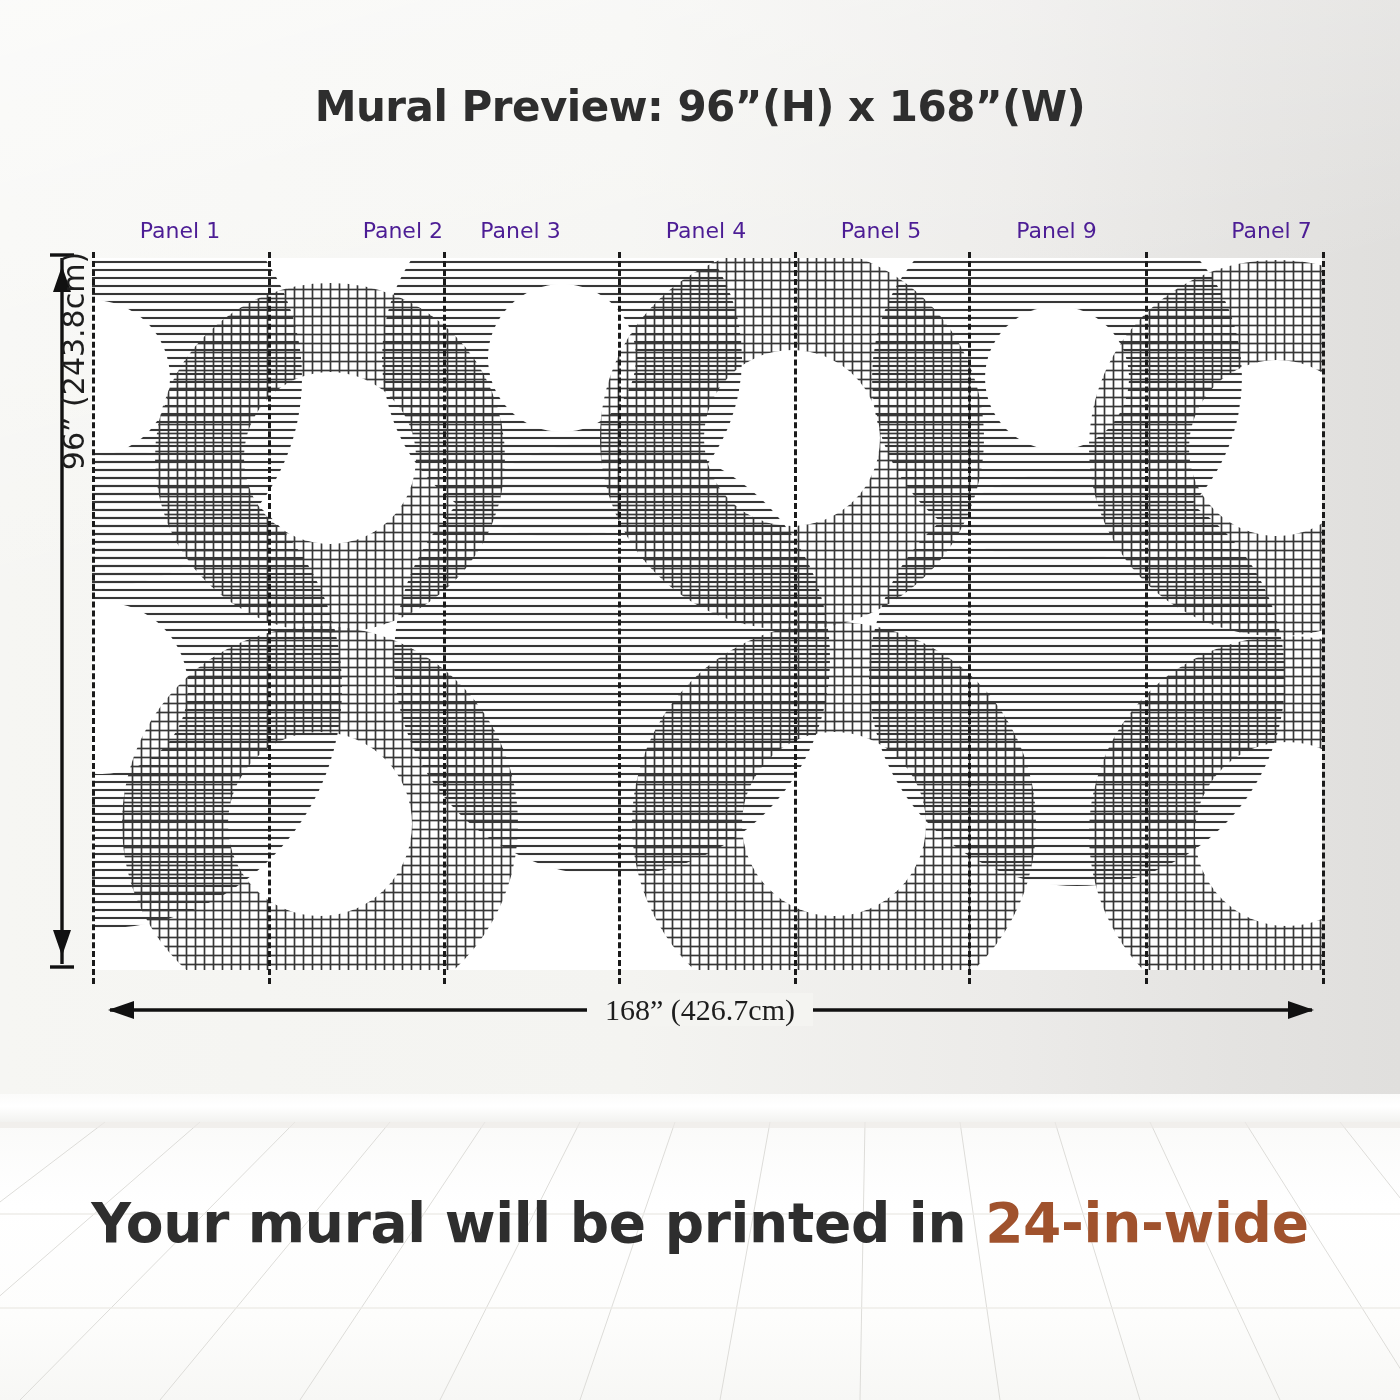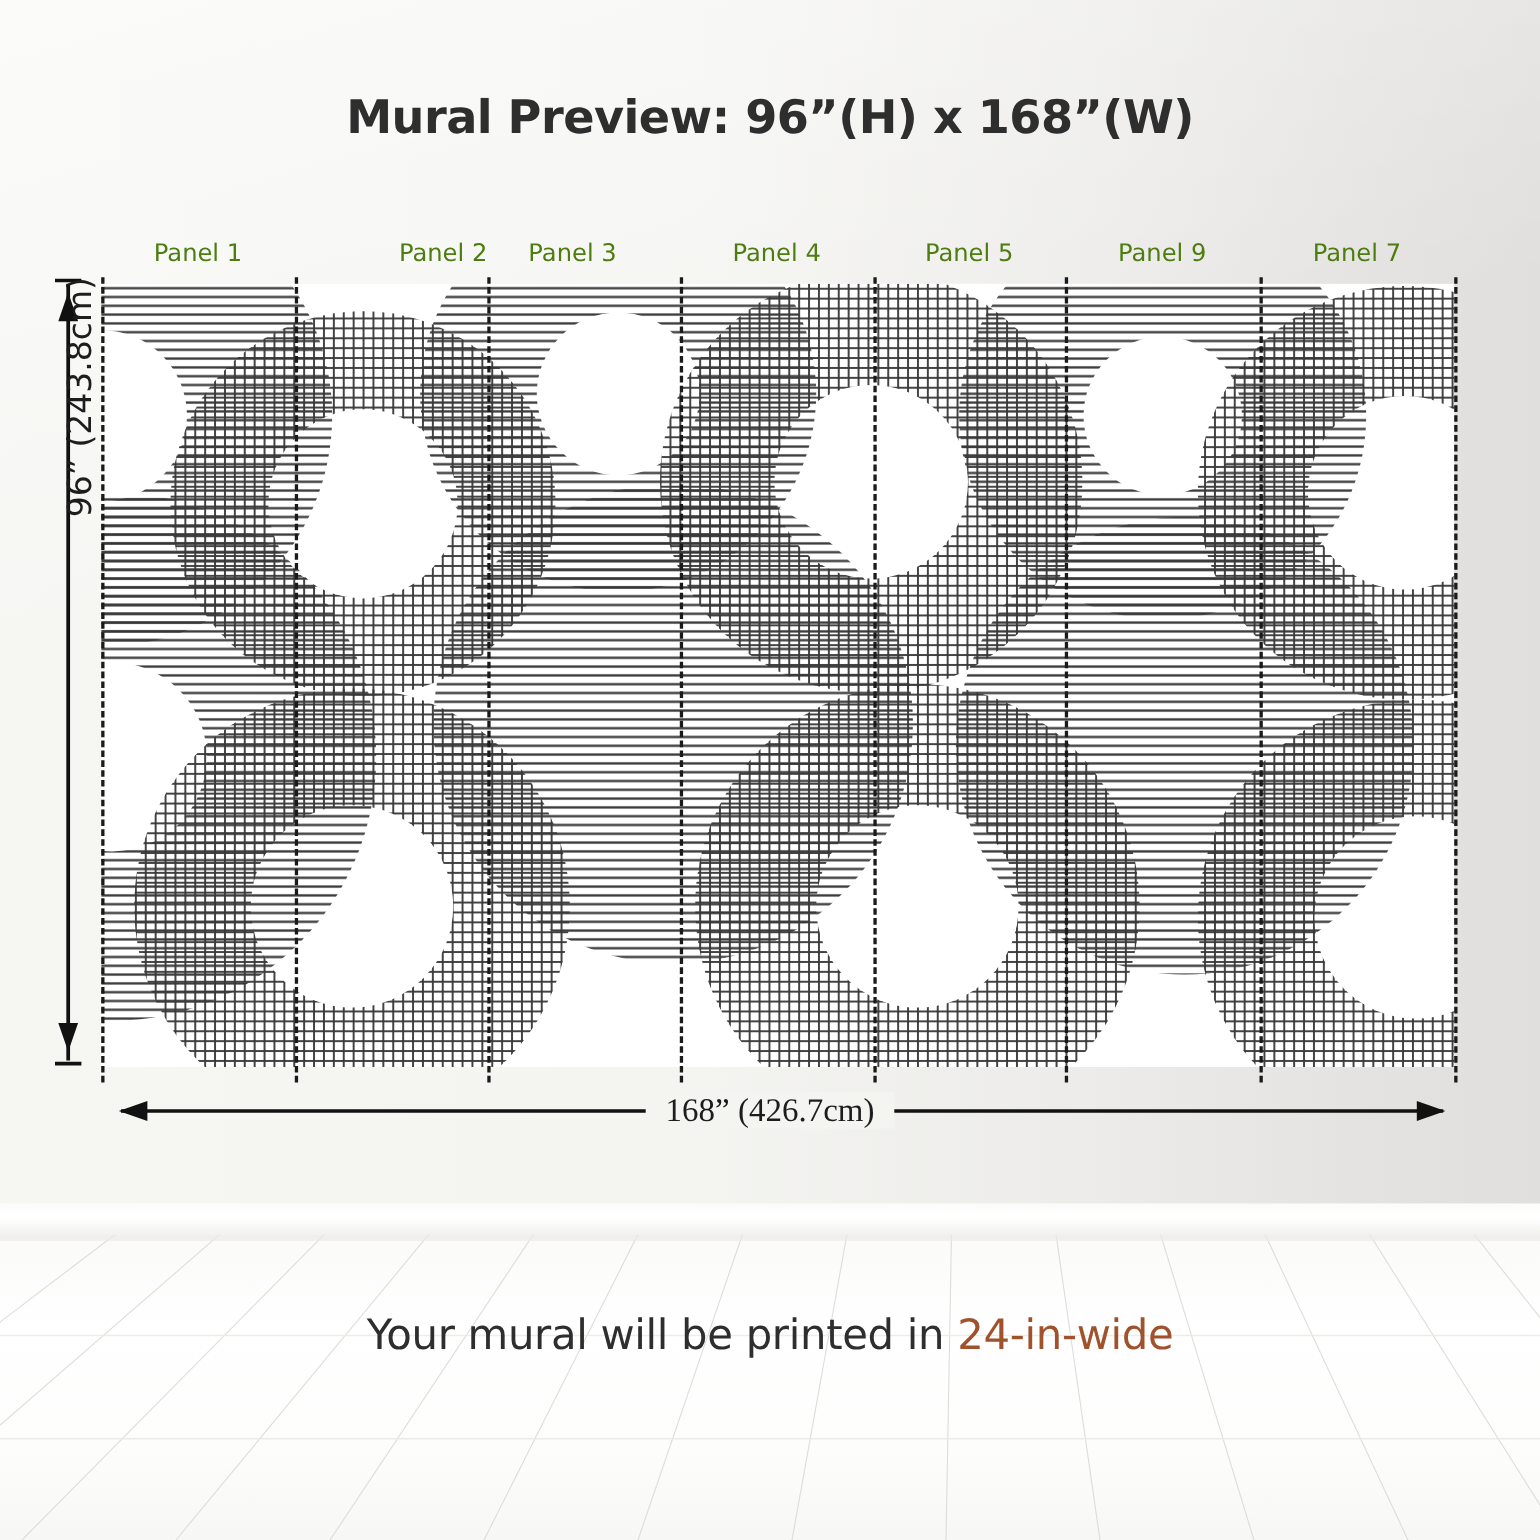--- a/index.html
+++ b/index.html
@@ -50,21 +50,21 @@
   #mural-stage{position:absolute;left:0;top:0;width:1400px;height:1122px;}
 
   #mural{
     position:absolute;left:92px;top:258px;width:1230px;height:712px;
     background:#ffffff;overflow:hidden;
   }
   #mural svg{display:block;}
 
   .panel-label{
     position:absolute;top:218px;
-    font-size:22px;color:#4d7c0f;text-align:center;
+    font-size:22px;color:#4c1d95;text-align:center;
     font-family:"DejaVu Sans", sans-serif;
     white-space:nowrap;
   }
 
   .divider{
     position:absolute;top:252px;width:0;height:732px;
     border-left:3px dashed #1a1a1a;
   }
 
   
@@ -85,21 +85,21 @@
     position:absolute;left:0;top:993px;width:1400px;text-align:center;
     font-size:30px;color:#1d1d1d;
     font-family:Liberation Serif, serif;
   }
   #h-label span{background:#f4f4f1;padding:0 18px;}
 
   
   #caption{
     position:absolute;left:0;top:1190px;width:1400px;
     text-align:center;line-height:1.22;
-    font-size:38px;font-weight:normal;color:#2e2e2e;
+    font-size:55px;font-weight:bold;color:#2e2e2e;
     font-family:"DejaVu Sans", sans-serif;
     letter-spacing:-0.3px;
   }
   #caption .accent{color:#a0522d;}
 </style>
 </head>
 <body>
 
 <div id="wall">
   <div class="wall-sheen"></div>
@@ -135,21 +135,21 @@
 <div id="title">Mural Preview: 96”(H) x 168”(W)</div>
 
 <div id="mural-stage">
 
   <div class="panel-label" style="left:92px;width:176px;"><span>Panel 1</span></div>
   <div class="panel-label" style="left:268px;width:175px;text-align:right;"><span>Panel 2</span></div>
   <div class="panel-label" style="left:433px;width:175px;"><span>Panel 3</span></div>
   <div class="panel-label" style="left:618px;width:176px;"><span>Panel 4</span></div>
   <div class="panel-label" style="left:794px;width:174px;"><span>Panel 5</span></div>
   <div class="panel-label" style="left:968px;width:177px;"><span>Panel 9</span></div>
-  <div class="panel-label" style="left:1145px;width:177px;"><span>Panel 7</span></div>
+  <div class="panel-label" style="left:1183px;width:177px;"><span>Panel 7</span></div>
 
   <div id="mural">
     <svg width="1230" height="712" viewBox="0 0 1230 712">
       <defs>
 
         <pattern id="hp" width="8" height="8" patternUnits="userSpaceOnUse">
           <line x1="0" y1="4" x2="8" y2="4" stroke="currentColor" stroke-width="2.1"></line>
         </pattern>
 
         <pattern id="xp" width="9" height="9" patternUnits="userSpaceOnUse">

